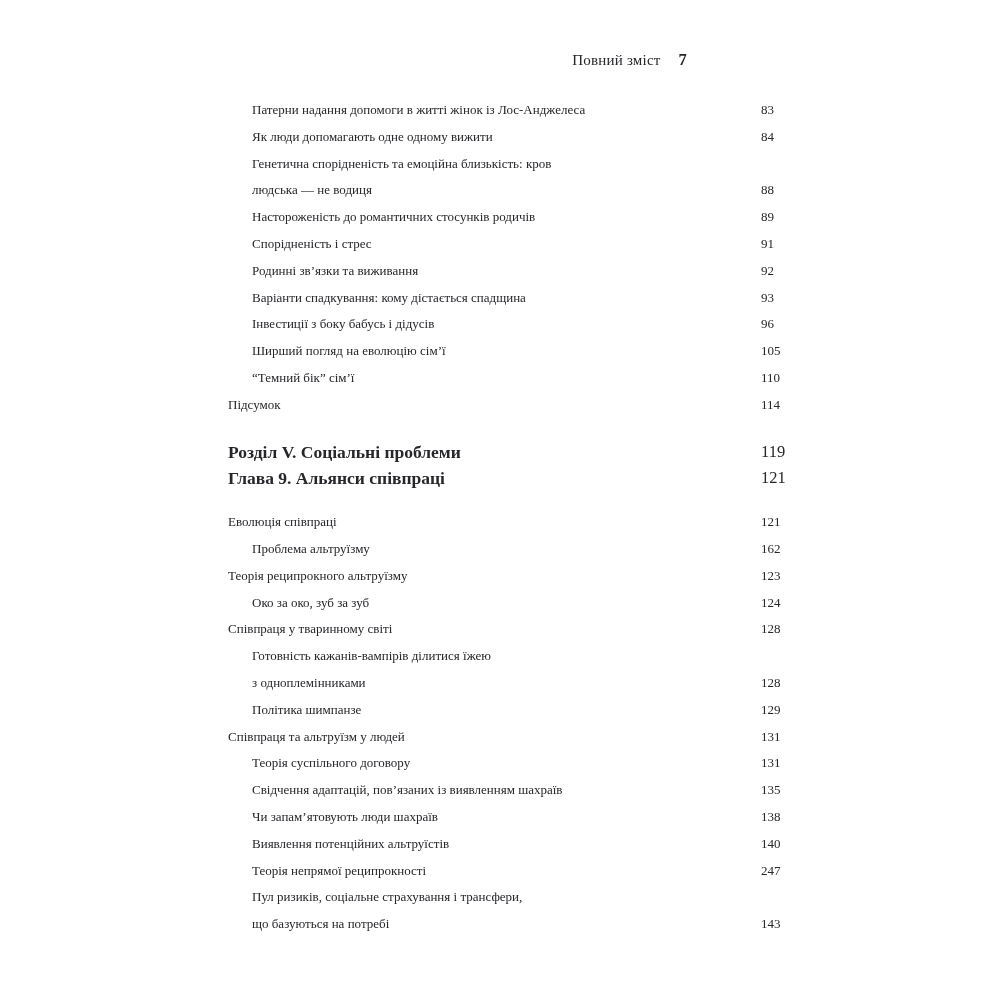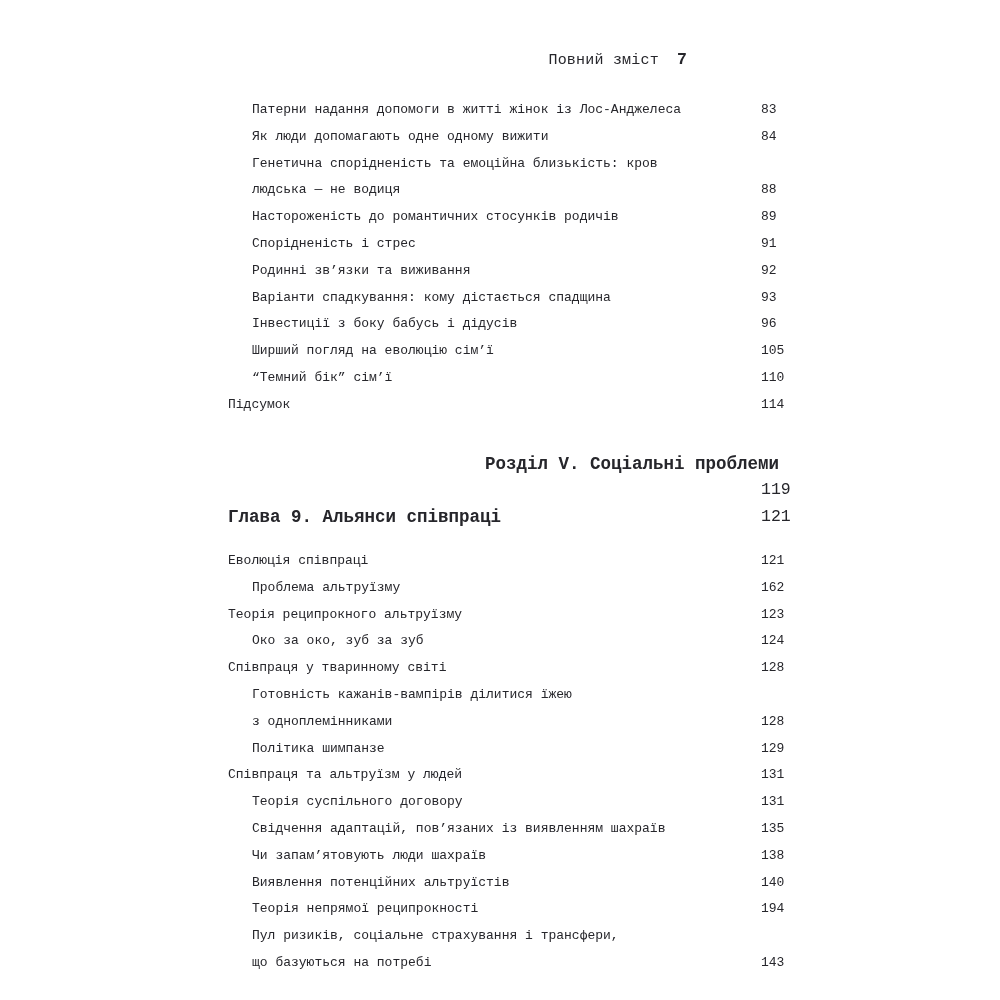--- a/index.html
+++ b/index.html
@@ -5,21 +5,21 @@
   html, body {
     margin: 0;
     padding: 0;
     background: #ffffff;
   }
   .page {
     position: relative;
     width: 892px;
     height: 1000px;
     background: #ffffff;
-    font-family: Liberation Mono, monospace;
+    font-family: Liberation Serif, serif;
     color: #26262b;
     overflow: hidden;
   }
   .header {
     position: absolute;
     top: 50px;
     right: 205px;
     display: flex;
     align-items: baseline;
     gap: 18px;
@@ -49,22 +49,21 @@
   }
   .row .p {
     min-width: 34px;
     text-align: left;
     white-space: nowrap;
   }
   .row.l2 .t { padding-left: 24px; }
   .row.section {
     font-weight: bold;
     font-size: 17.5px;
-    margin-top: 32px;
-    flex-direction: column;
+    margin-top: 20px;
   }
   .row.chapter {
     font-weight: bold;
     font-size: 17.5px;
     margin-bottom: 17px;
   }
   .row.section .p,
   .row.chapter .p {
     font-weight: normal;
     font-size: 16.5px;
@@ -178,21 +177,21 @@
       <div class="row l2">
         <span class="t">Чи запам’ятовують люди шахраїв</span>
         <span class="p">138</span>
       </div>
       <div class="row l2">
         <span class="t">Виявлення потенційних альтруїстів</span>
         <span class="p">140</span>
       </div>
       <div class="row l2">
         <span class="t">Теорія непрямої реципрокності</span>
-        <span class="p">194</span>
+        <span class="p">247</span>
       </div>
       <div class="row l2">
         <span class="t">Пул ризиків, соціальне страхування і трансфери,
 що базуються на потребі</span>
         <span class="p">143</span>
       </div>
     </div>
 
 </div>
 

